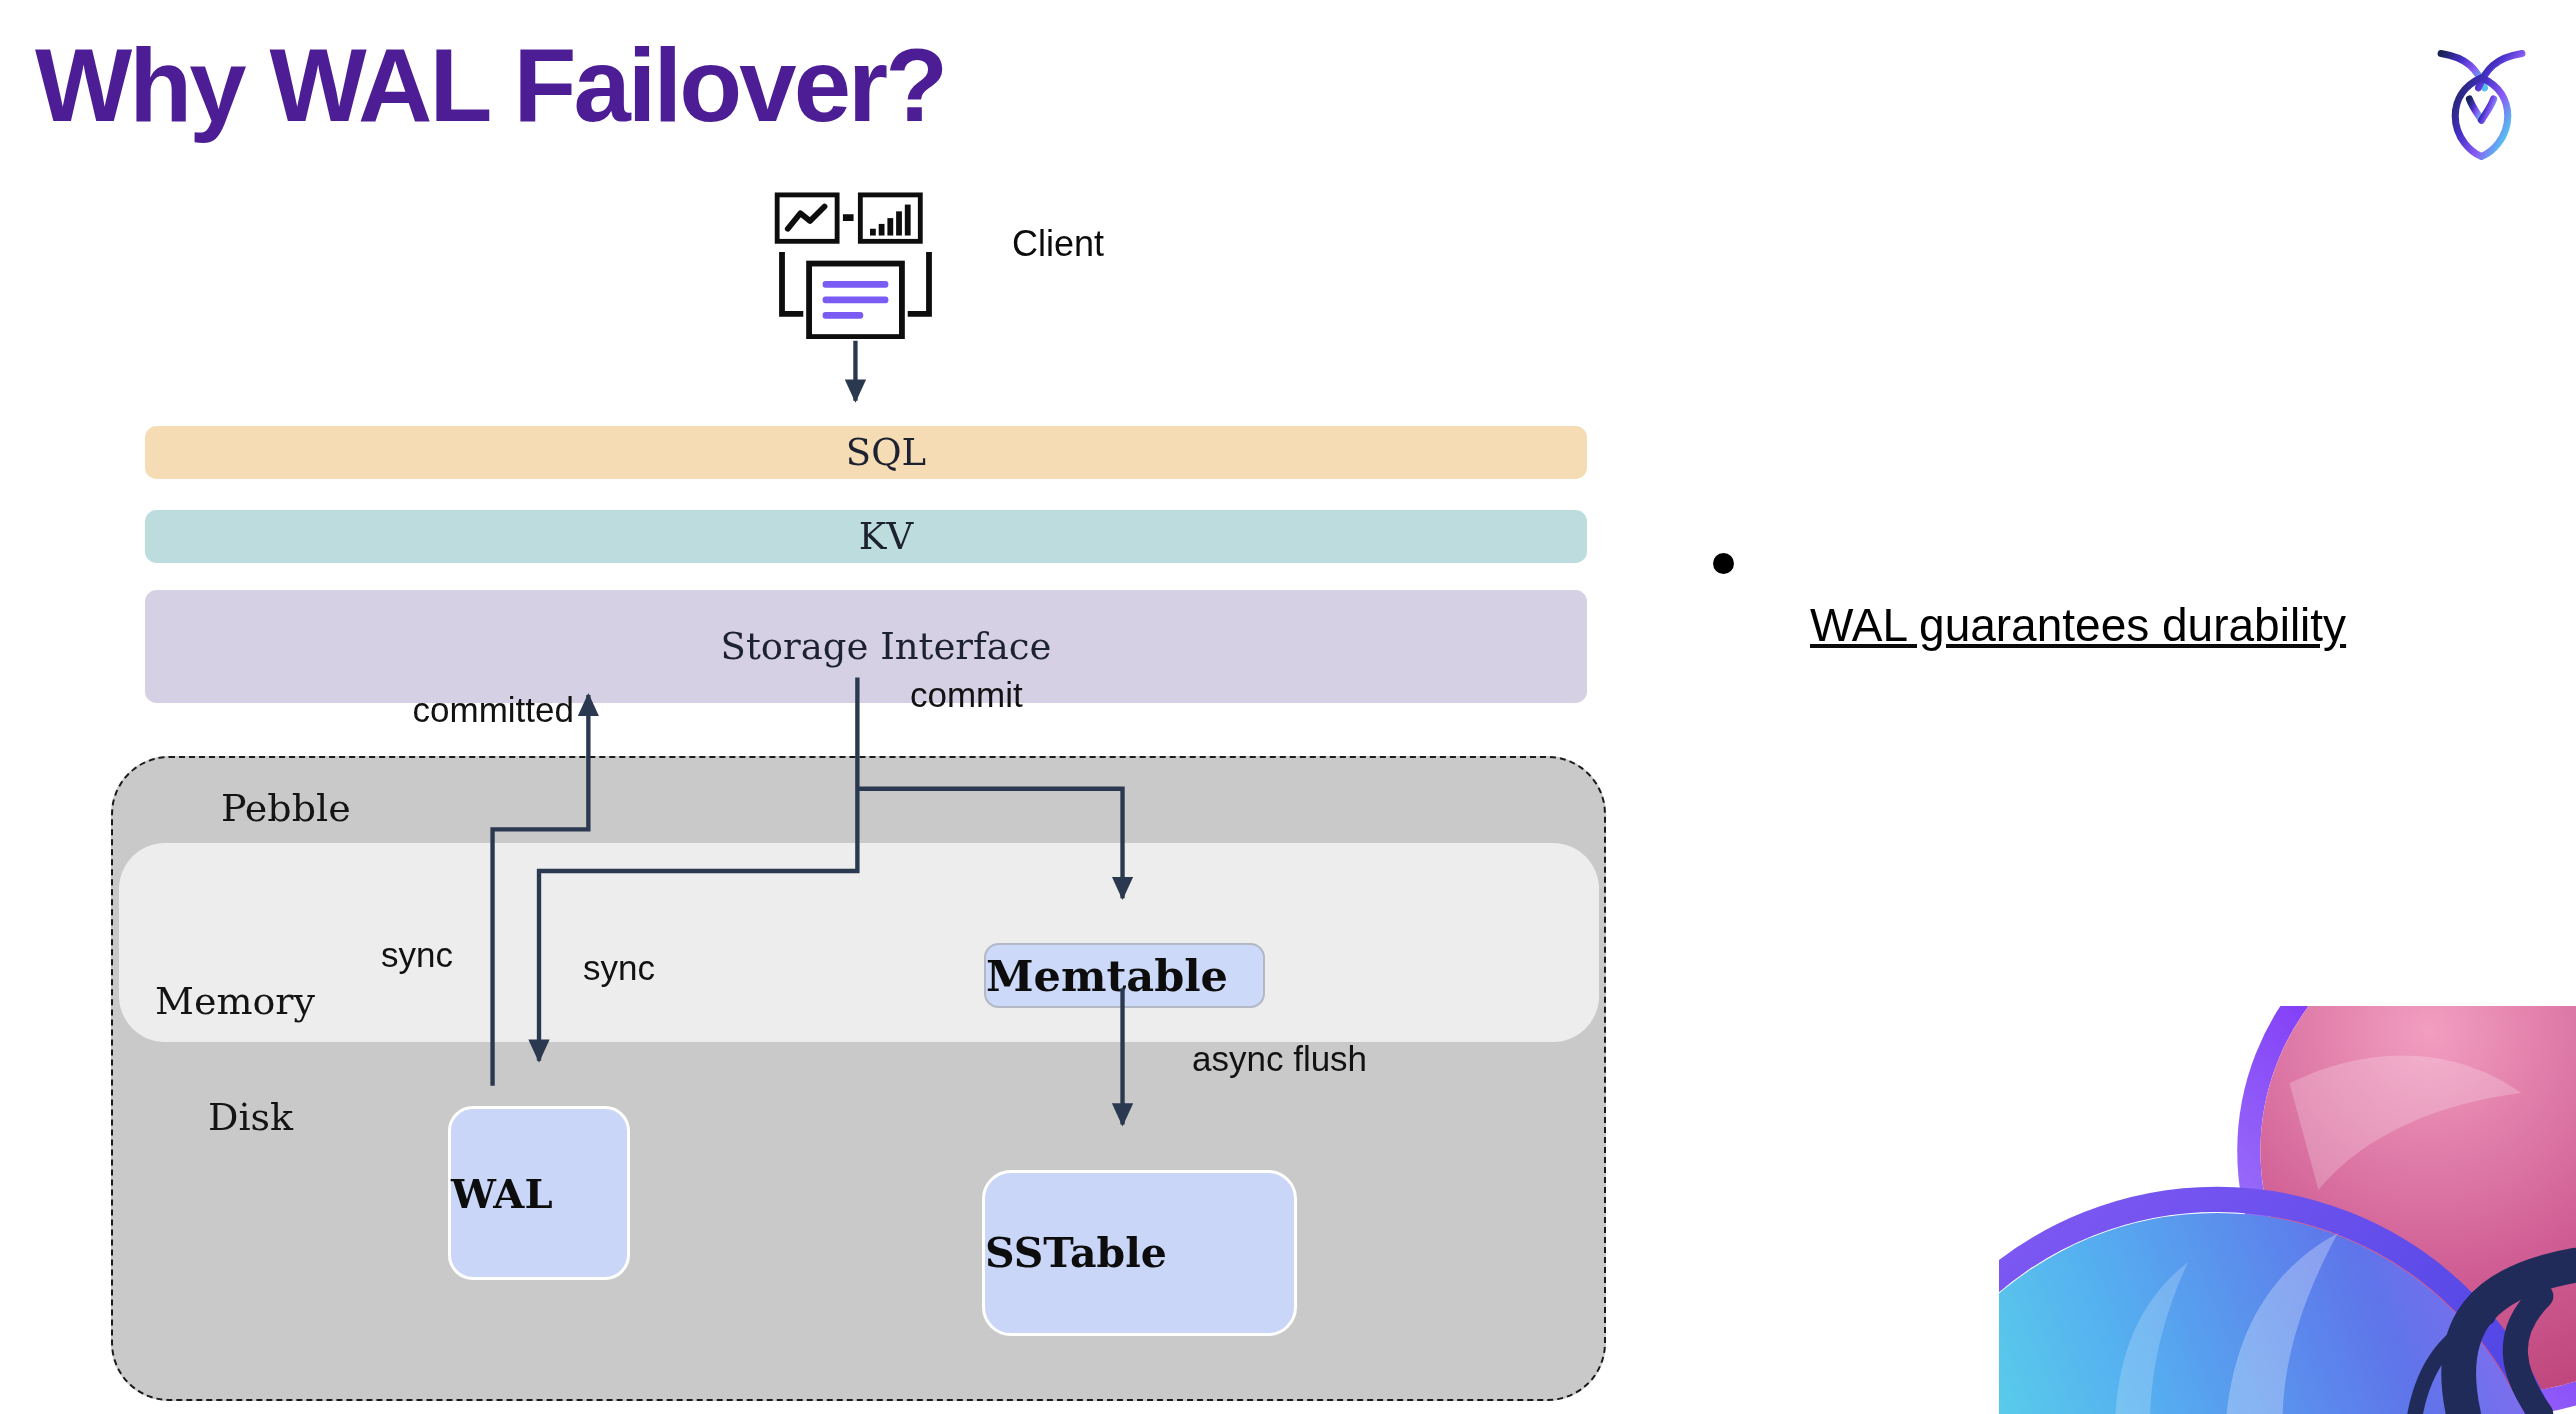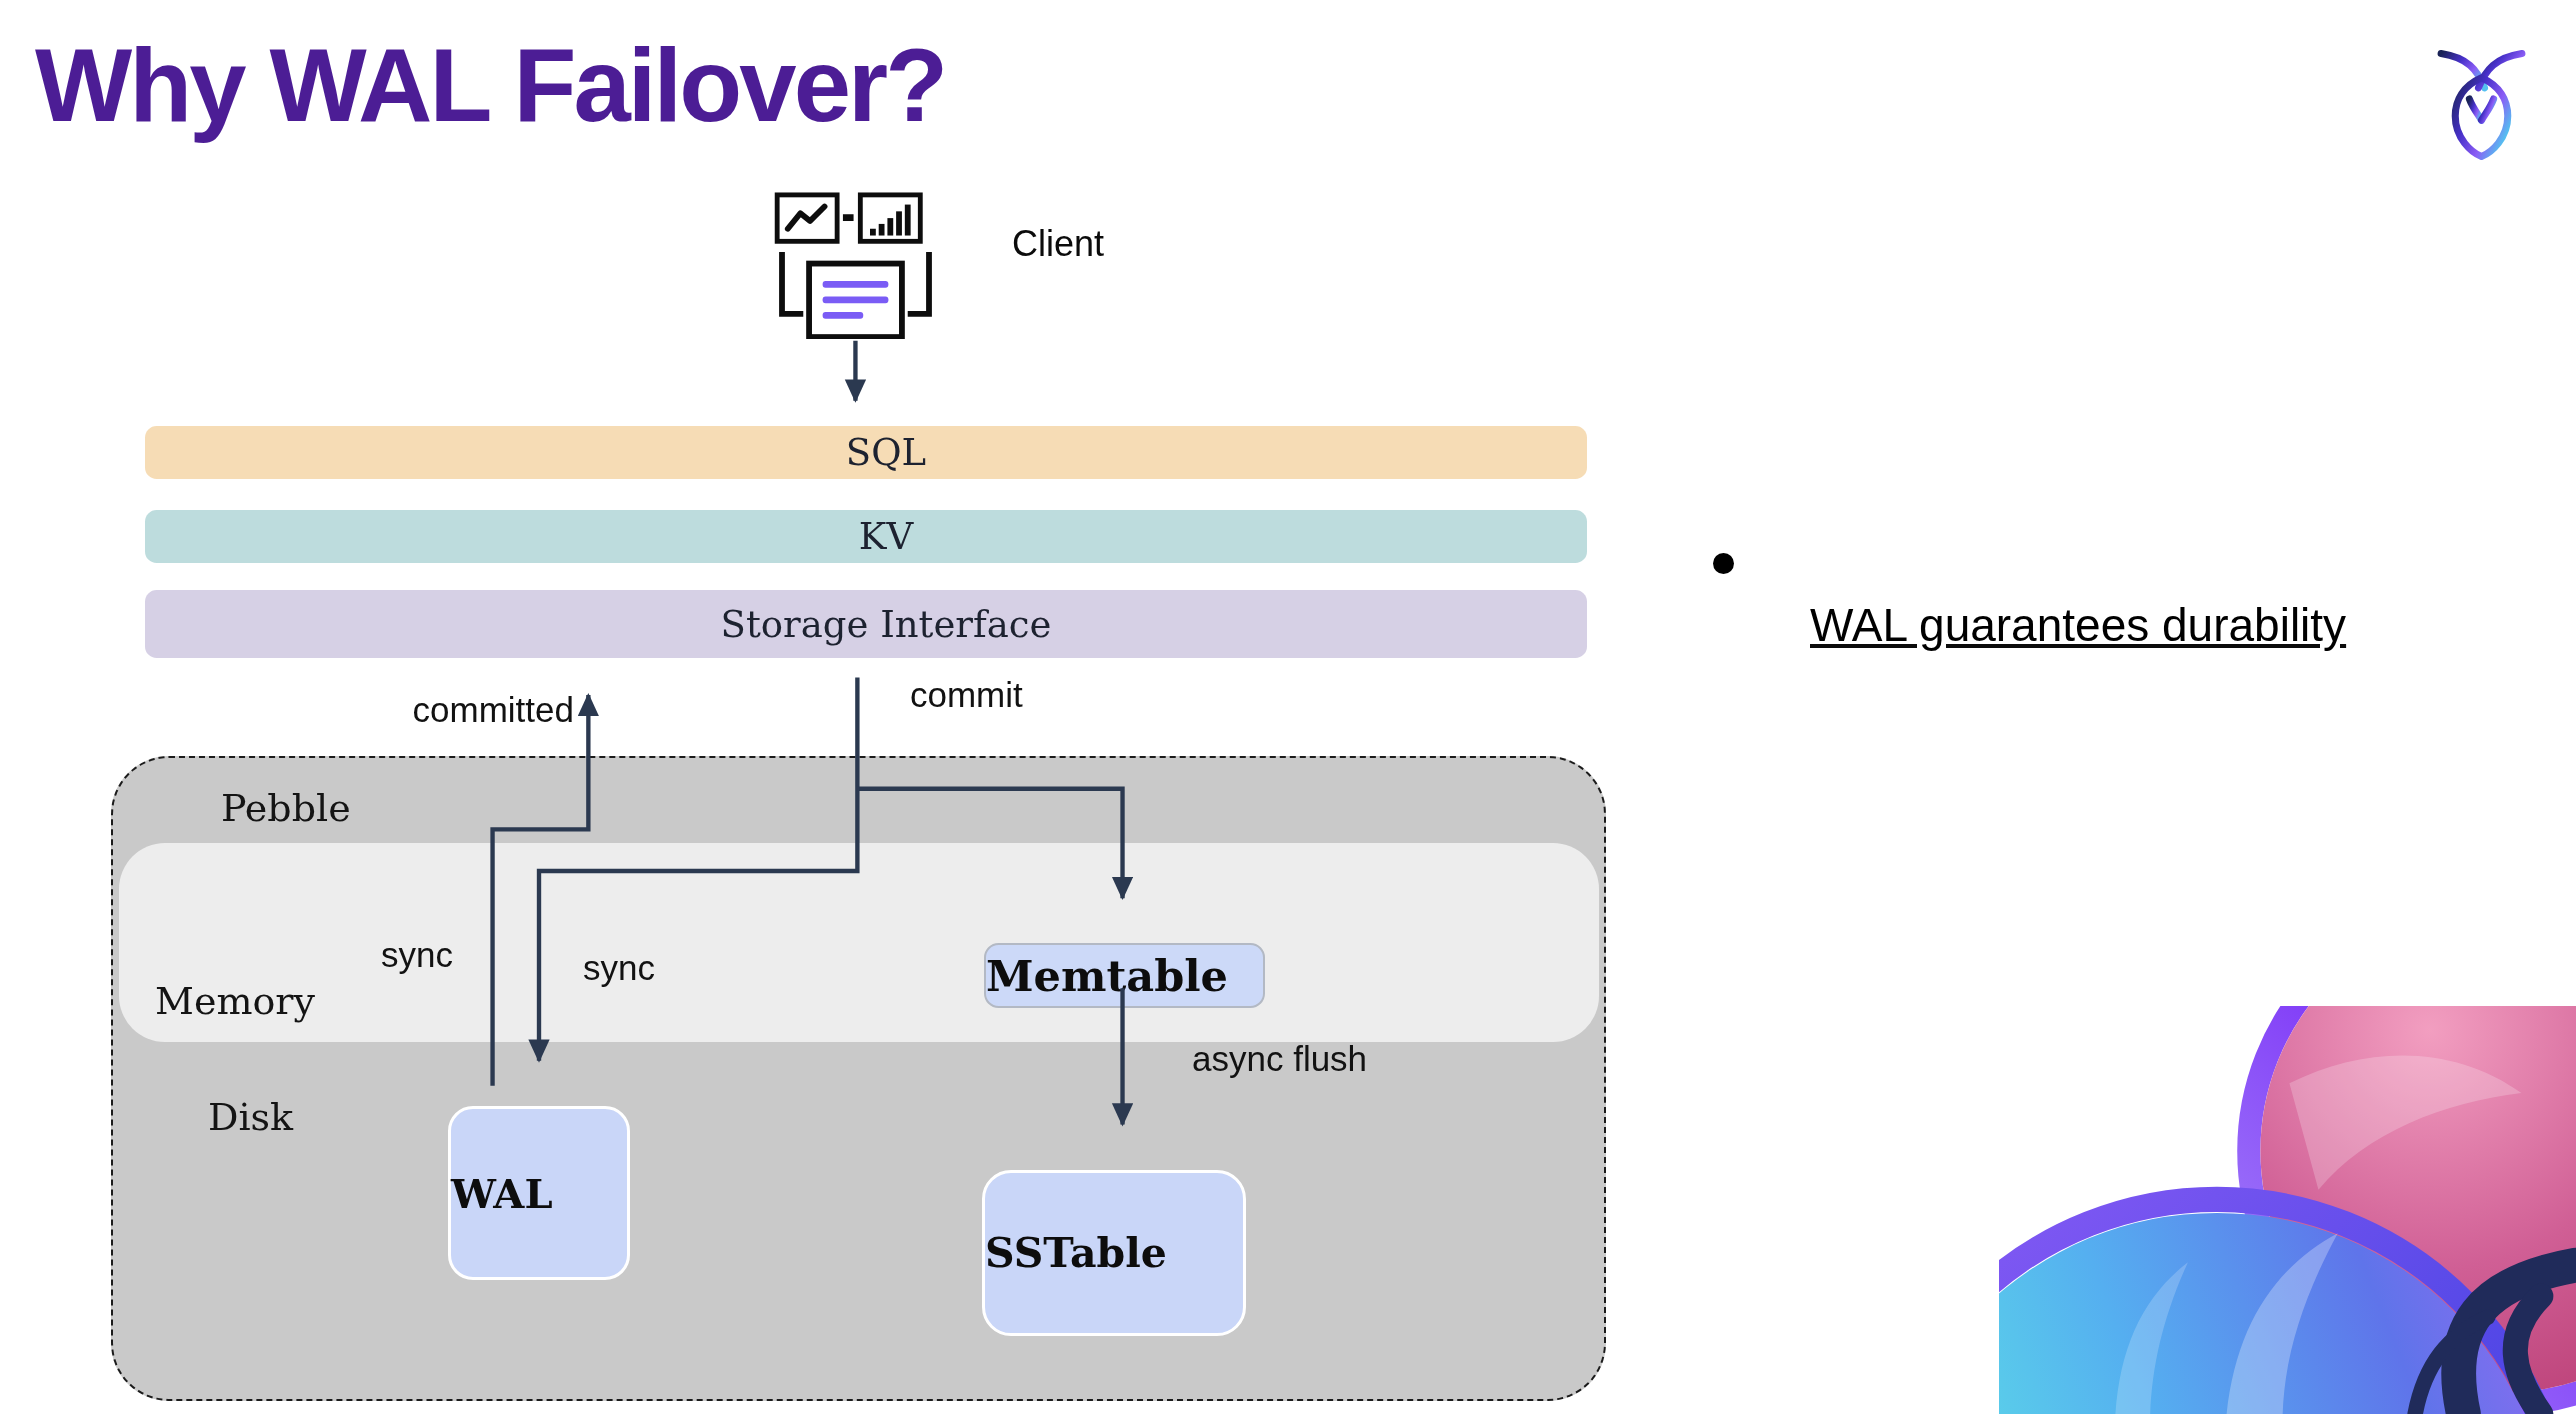--- a/index.html
+++ b/index.html
@@ -24,21 +24,21 @@
   
   .bar {
     left:145px; width:1442px;
     border-radius:11.6px;
     display:flex; align-items:center; justify-content:center;
     font-family:"DejaVu Serif", serif;
     font-size:37px; color:#1d2230;padding-left:40px;
   }
   .bar-sql     { top:426px; height:53px; background:#f6dcb5; }
   .bar-kv      { top:510px; height:53px; background:#bddcdd; }
-  .bar-storage { top:590px; height:68px; background:#d6d0e5; }
+  .bar-storage { top:590px; height:113px; background:#d6d0e5; }
 
   
   .pebble {
     left:111px; top:756px; width:1495px; height:645px;
     background:#c9c9c9;
     border:2.9px dashed #1b1b1b;
     border-radius:58px;
   }
   .memory-band {
     left:119px; top:843px; width:1480px; height:199px;
@@ -63,21 +63,21 @@
   .node-wal {
     left:448px; top:1086px; width:182px; height:174px;
     border:3.9px solid #ffffff; border-radius:25px; font-size:40px;
   }
   .node-memtable {
     left:984px; top:923px; width:281px; height:65px;
     border:2.9px solid #b3b9c4; border-radius:14.5px; font-size:43px;
     background:#ccd9f8;
   }
   .node-sstable {
-    left:982px; top:1150px; width:264px; height:166px;
+    left:982px; top:1150px; width:315px; height:166px;
     border:3.9px solid #ffffff; border-radius:29px; font-size:41px;
   }
 
   
   .flow-label { font-size:35px; color:#121212; }
   .lbl-committed { left:406px;  top:690px; width:168px; text-align:right; }
   .lbl-commit    { left:910px;  top:675px; }
   .lbl-sync1     { left:381px;  top:935px; }
   .lbl-sync2     { left:583px;  top:948px; }
   .lbl-async     { left:1192px; top:1039px; }

